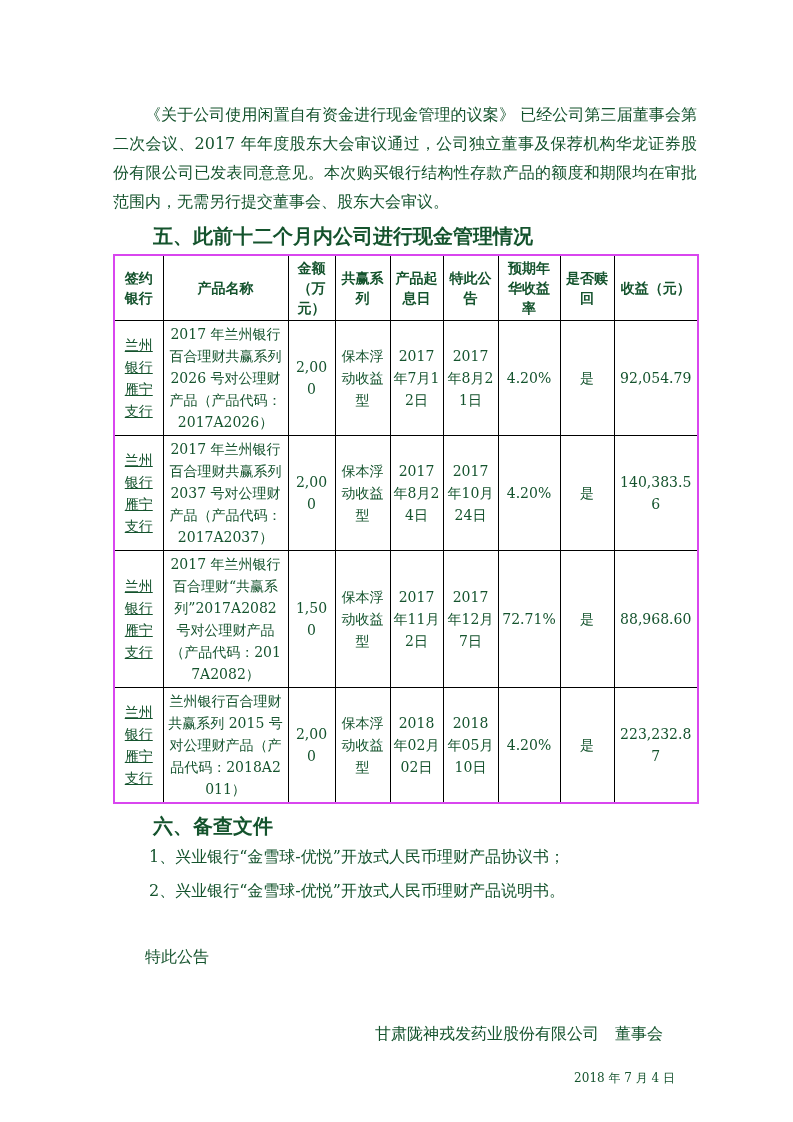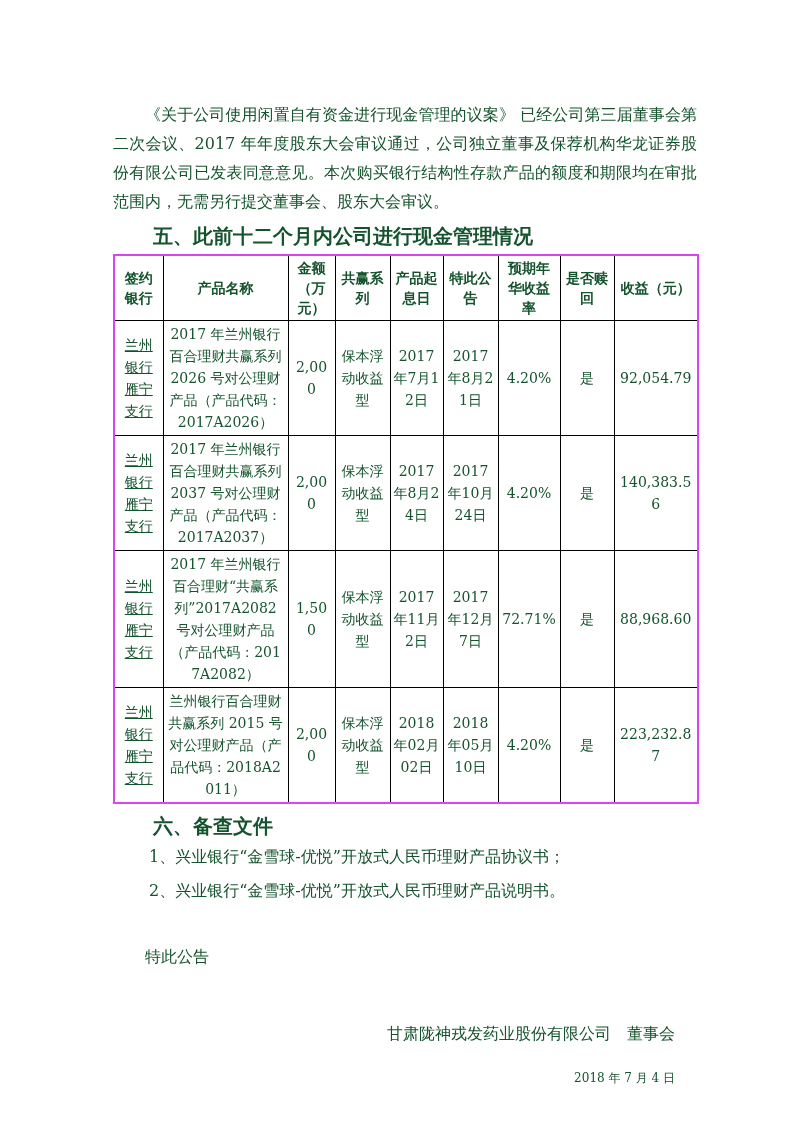--- a/index.html
+++ b/index.html
@@ -84,21 +84,21 @@
     font-size: 16px;
     line-height: 29px;
     text-indent: 2em;
   }
   .signature-block {
     margin-top: 48px;
     text-align: right;
     padding-right: 22px;
   }
   .signature-line {
-    margin: 0;
+    margin: 12px;
     font-size: 16px;
     line-height: 29px;
   }
   .date-line {
     margin: 16px 0 0 0;
     font-size: 12px;
     line-height: 29px;
   }
 </style>
 </head>

